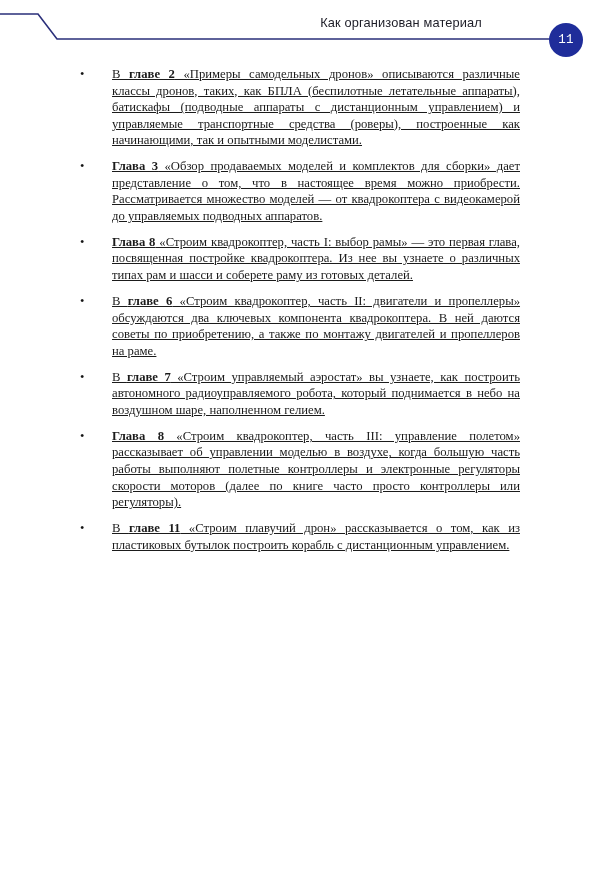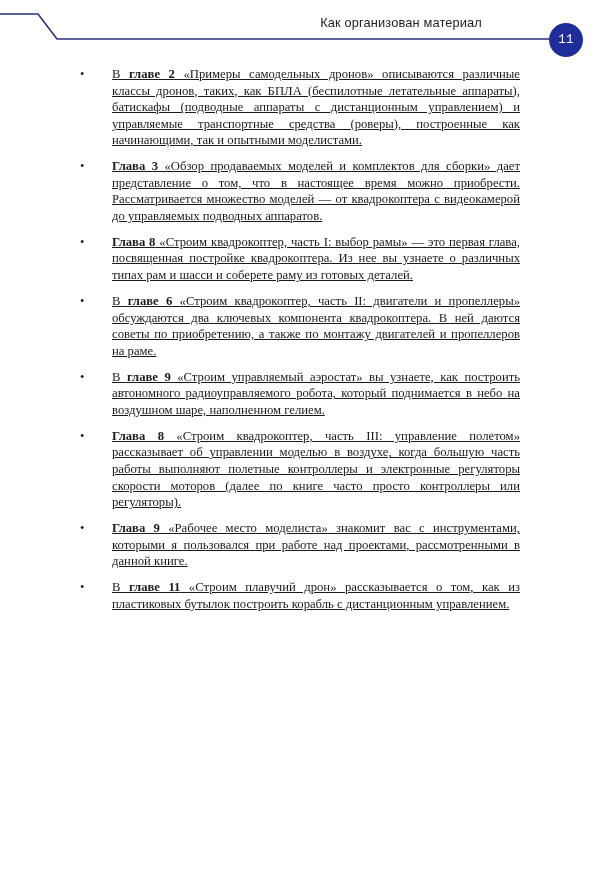--- a/index.html
+++ b/index.html
@@ -135,27 +135,24 @@
       <li class="bullet-item">
         <span class="para-text"><span></span><b class="chapter-ref">Глава 3</b><span> «Обзор продаваемых моделей и комплектов для сборки» дает представление о том, что в настоящее время можно приобрести. Рассматривается множество моделей — от квадрокоптера с видеокамерой до управляемых подводных аппаратов.</span></span>
       </li>
       <li class="bullet-item">
         <span class="para-text"><span></span><b class="chapter-ref">Глава 8</b><span> «Строим квадрокоптер, часть I: выбор рамы» — это первая глава, посвященная постройке квадрокоптера. Из нее вы узнаете о различных типах рам и шасси и соберете раму из готовых деталей.</span></span>
       </li>
       <li class="bullet-item">
         <span class="para-text"><span>В </span><b class="chapter-ref">главе 6</b><span> «Строим квадрокоптер, часть II: двигатели и пропеллеры» обсуждаются два ключевых компонента квадрокоптера. В ней даются советы по приобретению, а также по монтажу двигателей и пропеллеров на раме.</span></span>
       </li>
       <li class="bullet-item">
-        <span class="para-text"><span>В </span><b class="chapter-ref">главе 9</b><span> «Строим управляемый аэростат» вы узнаете, как построить автономного радиоуправляемого робота, который поднимается в небо на воздушном шаре, наполненном гелием.</span></span>
+        <span class="para-text"><span>В </span><b class="chapter-ref">главе 7</b><span> «Строим управляемый аэростат» вы узнаете, как построить автономного радиоуправляемого робота, который поднимается в небо на воздушном шаре, наполненном гелием.</span></span>
       </li>
       <li class="bullet-item">
         <span class="para-text"><span></span><b class="chapter-ref">Глава 8</b><span> «Строим квадрокоптер, часть III: управление полетом» рассказывает об управлении моделью в воздухе, когда большую часть работы выполняют полетные контроллеры и электронные регуляторы скорости моторов (далее по книге часто просто контроллеры или регуляторы).</span></span>
-      </li>
-      <li class="bullet-item">
-        <span class="para-text"><span></span><b class="chapter-ref">Глава 9</b><span> «Рабочее место моделиста» знакомит вас с инструментами, которыми я пользовался при работе над проектами, рассмотренными в данной книге.</span></span>
       </li>
       <li class="bullet-item">
         <span class="para-text"><span>В </span><b class="chapter-ref">главе 11</b><span> «Строим плавучий дрон» рассказывается о том, как из пластиковых бутылок построить корабль с дистанционным управлением.</span></span>
       </li>
     </ul>
   </div>
 
 </div>
 
 </body></html>

